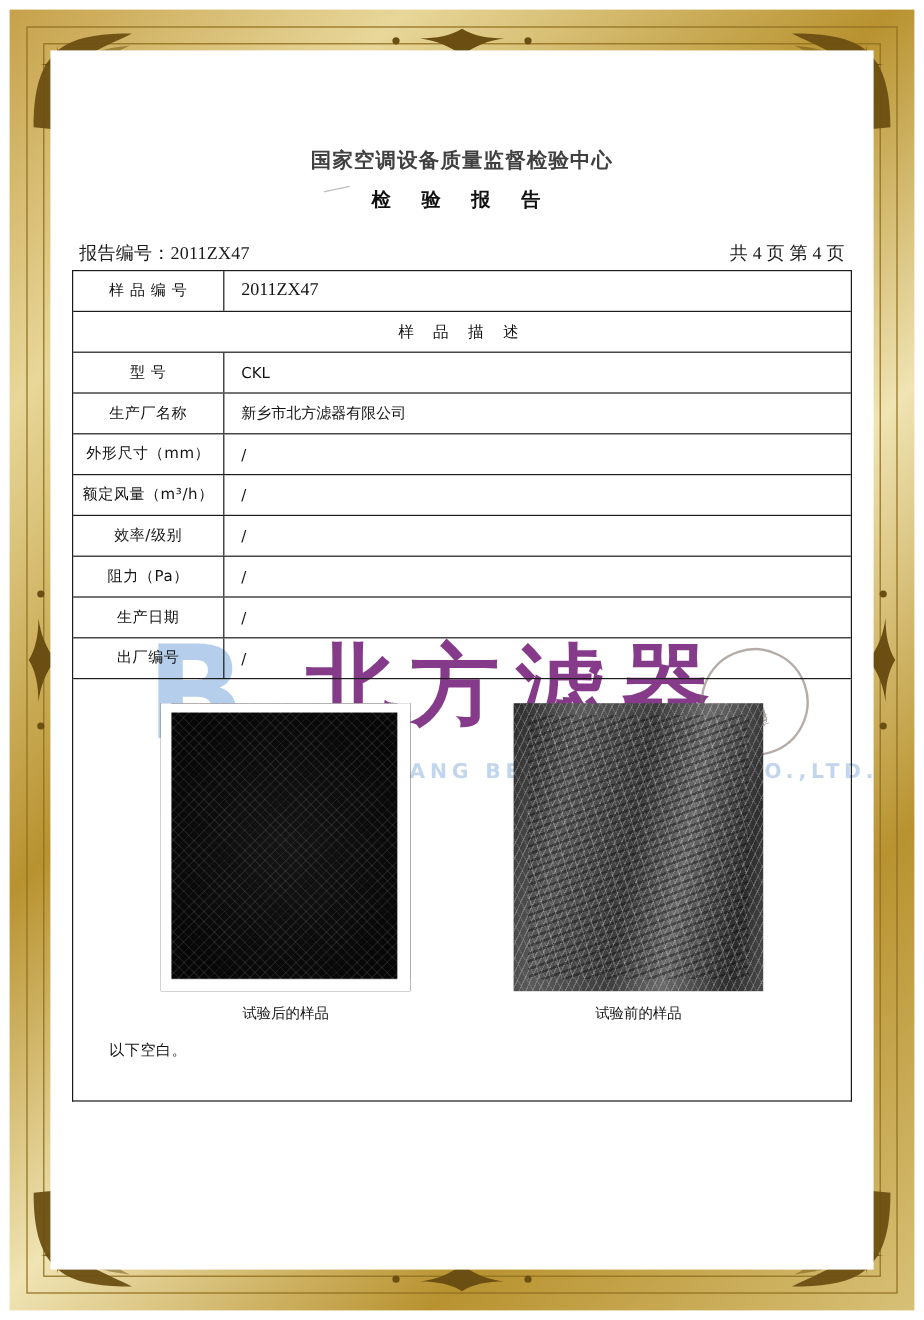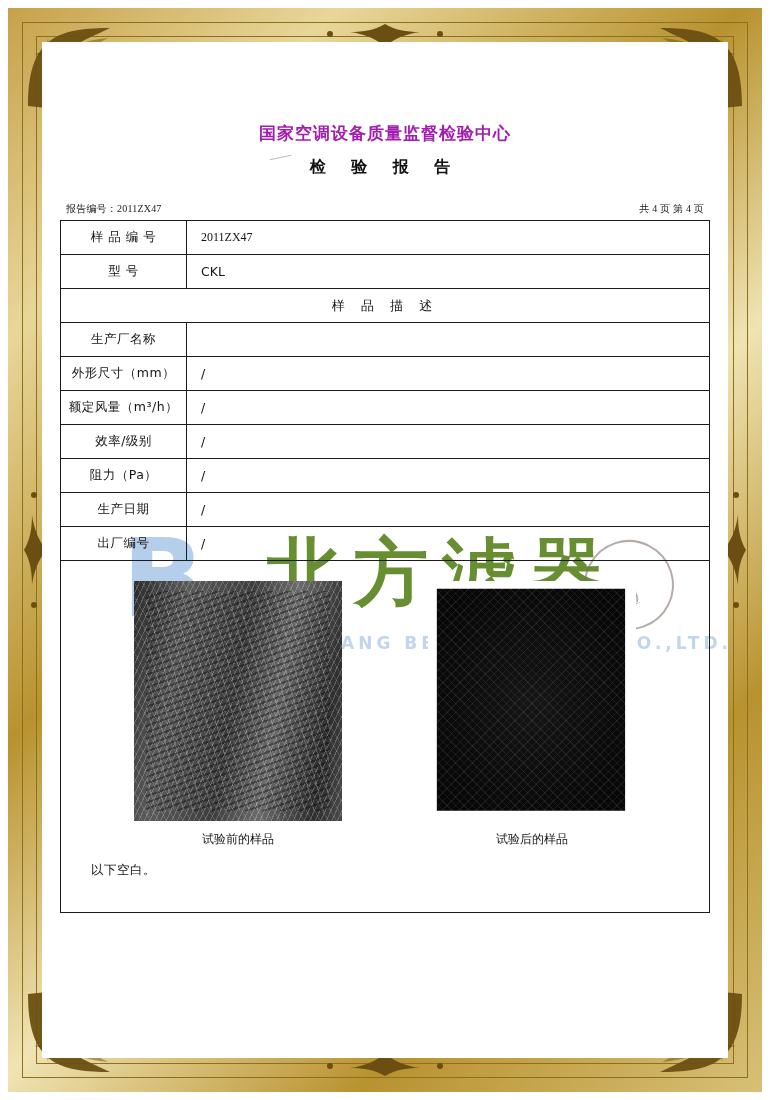--- a/index.html
+++ b/index.html
@@ -77,41 +77,41 @@
   .content {
     position: absolute;
     left: 60px; top: 62px; right: 60px; bottom: 60px;
     box-sizing: border-box;
   }
 
   .doc-title {
     text-align: center;
     font-size: 17px;
     font-weight: bold;
-    color: #a21caf;
+    color: #404040;
     letter-spacing: 1px;
     margin-top: 60px;
     font-family: "DejaVu Sans", sans-serif;
   }
   .doc-subtitle {
     text-align: center;
     font-size: 16px;
     font-weight: bold;
     color: #111;
     letter-spacing: 10px;
     margin-top: 12px;
     font-family: "DejaVu Sans", sans-serif;
   }
 
   .meta-row {
     display: flex;
     justify-content: space-between;
     align-items: flex-end;
     margin-top: 24px;
-    font-size: 10px;
+    font-size: 15px;
     color: #1a1a1a;
     padding: 0 6px 0 6px;
   }
   .meta-left { letter-spacing: 0.2px; }
   .meta-right { letter-spacing: 0.2px; }
 
   
   .report-table {
     margin-top: 4px;
     border: 1px solid #1b1b1b;
@@ -140,21 +140,21 @@
   .tvalue {
     flex: 1 1 auto;
     display: flex;
     align-items: center;
     padding-left: 14px;
     font-size: 12.5px;
     color: #131313;
     font-family: "DejaVu Sans", sans-serif;
     box-sizing: border-box;
   }
-  .tvalue.mono { font-family: "Liberation Serif", serif; font-size: 12px; }
+  .tvalue.mono { font-family: "Liberation Serif", serif; font-size: 15px; }
   .section-head {
     display: flex;
     align-items: center;
     justify-content: center;
     font-size: 13px;
     letter-spacing: 6px;
     font-family: "DejaVu Sans", sans-serif;
     color: #131313;
     width: 100%;
   }
@@ -254,24 +254,24 @@
     position: absolute;
     left: 4px; top: 8px;
     font-size: 108px;
     font-weight: bold;
     color: #a9c6e8;
     font-family: "DejaVu Sans", sans-serif;
     line-height: 1;
   }
   .wm-cn {
     position: absolute;
-    left: 148px; top: 18px;
+    left: 136px; top: 18px;
     font-size: 74px;
     font-weight: bold;
-    color: #4d7c0f;
+    color: #701a75;
     font-family: "DejaVu Sans", sans-serif;
     letter-spacing: 14px;
     line-height: 1;
   }
   .wm-en {
     position: absolute;
     left: 150px; top: 116px;
     font-size: 17px;
     font-weight: bold;
     color: #b7d0ea;
@@ -421,30 +421,31 @@
     </div>
 
     <div class="report-table">
 
       <div class="trow">
         <div class="tlabel">样 品 编 号</div>
         <div class="tvalue mono">2011ZX47</div>
       </div>
 
       <div class="trow">
+        <div class="section-head">样 品 描 述</div>
+      </div>
+
+      <div class="trow">
         <div class="tlabel">型  号</div>
         <div class="tvalue">CKL</div>
       </div>
 
       <div class="trow">
-        <div class="section-head">样 品 描 述</div>
-      </div>
-
-      <div class="trow">
         <div class="tlabel">生产厂名称</div>
+        <div class="tvalue">新乡市北方滤器有限公司</div>
       </div>
 
       <div class="trow">
         <div class="tlabel">外形尺寸（mm）</div>
         <div class="tvalue">/</div>
       </div>
 
       <div class="trow">
         <div class="tlabel">额定风量（m³/h）</div>
         <div class="tvalue">/</div>
@@ -467,27 +468,27 @@
 
       <div class="trow">
         <div class="tlabel">出厂编号</div>
         <div class="tvalue">/</div>
       </div>
     </div>
 
     <div class="remarks-block">
 
       <div class="photos">
+        <div class="photo-wrap">
+          <div class="photo photo-b"></div>
+          <div class="photo-caption">试验后的样品</div>
+        </div>
         <div class="photo-wrap">
           <div class="photo photo-a"></div>
           <div class="photo-caption">试验前的样品</div>
         </div>
-        <div class="photo-wrap">
-          <div class="photo photo-b"></div>
-          <div class="photo-caption">试验后的样品</div>
-        </div>
       </div>
 
       <div class="blank-note">以下空白。</div>
     </div>
 
   </div>
 </div>
 
 </body></html>

